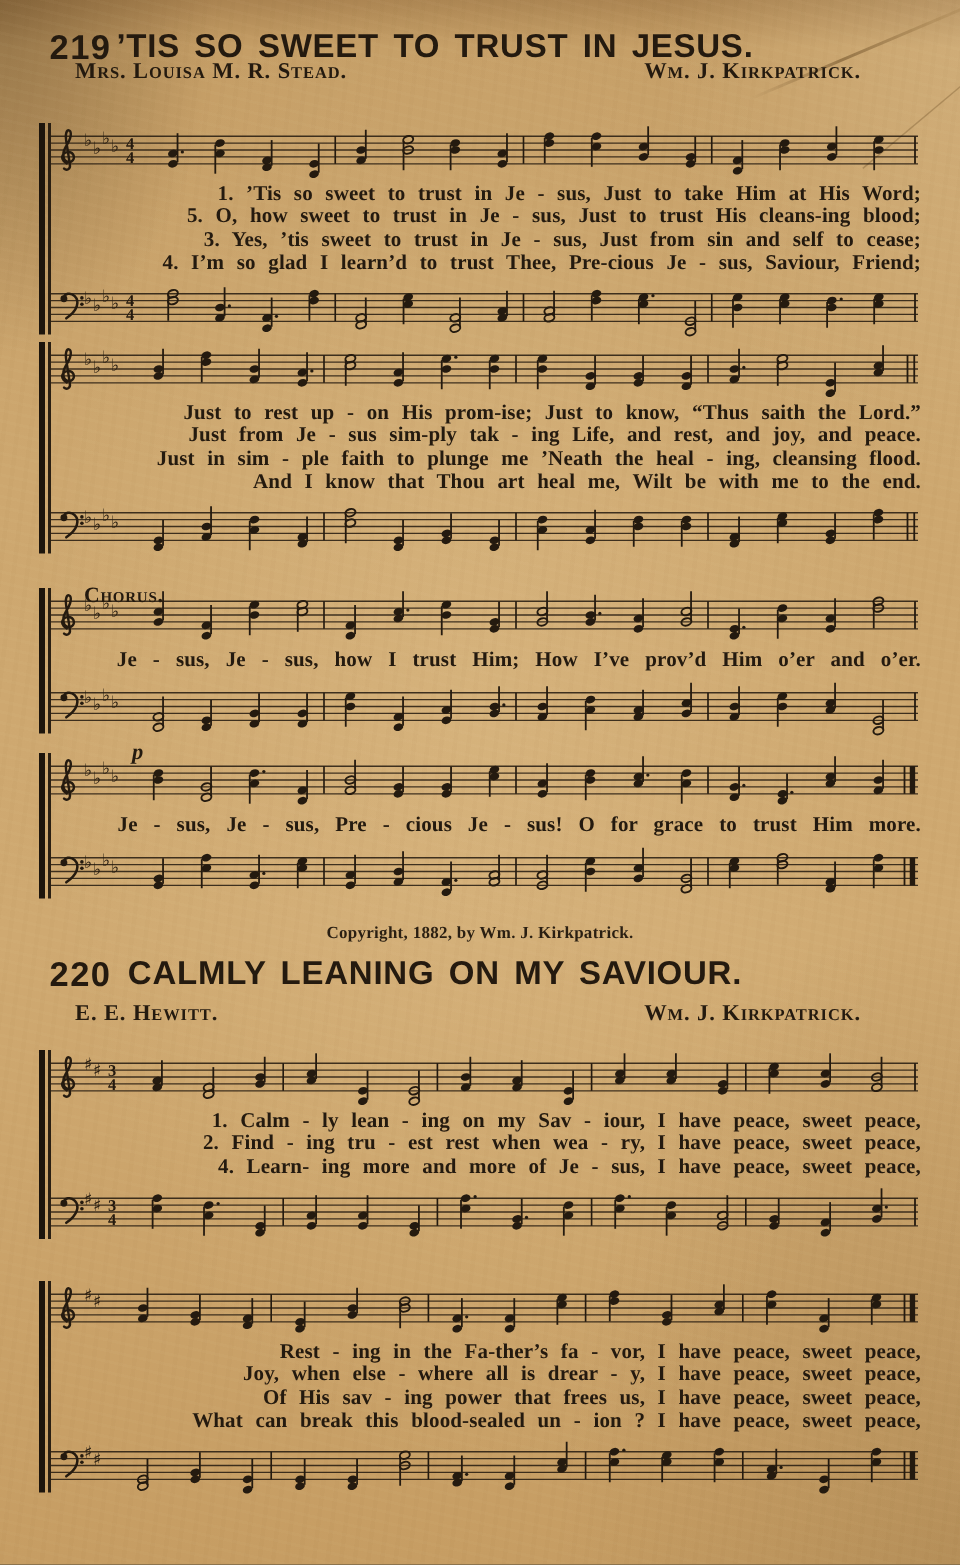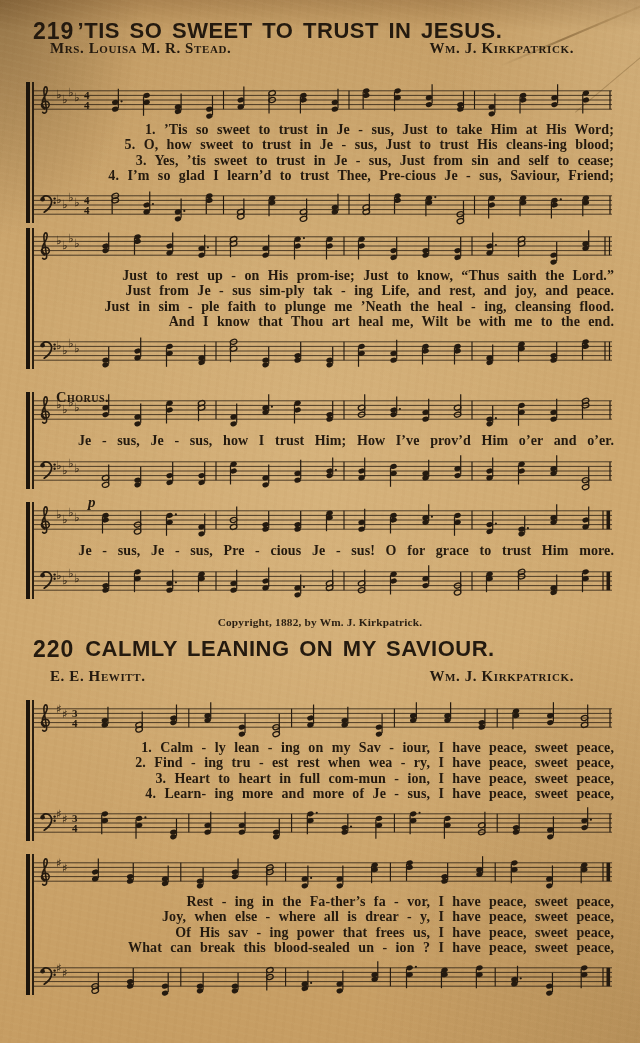--- a/index.html
+++ b/index.html
@@ -754,21 +754,20 @@
           <line x1="525.4133333333333" y1="25.599999999999998" x2="525.4133333333333" y2="6.199999999999999" stroke="#241a0f" stroke-width="1.2"></line>
           <ellipse cx="556.5799999999999" cy="22" rx="3.4" ry="2.4" transform="rotate(-18 556.5799999999999 22)" fill="none" stroke="#241a0f" stroke-width="1.3"></ellipse>
           <ellipse cx="556.5799999999999" cy="28.9" rx="3.4" ry="2.4" transform="rotate(-18 556.5799999999999 28.9)" fill="none" stroke="#241a0f" stroke-width="1.3"></ellipse>
           <line x1="559.68" y1="27.9" x2="559.68" y2="8.5" stroke="#241a0f" stroke-width="1.2"></line>
           <line x1="582" y1="12.8" x2="582" y2="31.2" stroke="#241a0f" stroke-width="1.2"></line>
         </svg>
       </div>
     <div class="lyrics">
       <div class="ln">1. Calm - ly lean - ing on my Sav - iour, I have peace, sweet peace,</div>
       <div class="ln">2. Find - ing tru - est rest when wea - ry, I have peace, sweet peace,</div>
-      <div class="ln">3. Heart to heart in full com-mun - ion, I have peace, sweet peace,</div>
       <div class="ln">4. Learn- ing more and more of Je - sus, I have peace, sweet peace,</div>
     </div>
     <div class="staff">
         <svg width="586" height="44" viewBox="0 0 586 44" xmlns="http://www.w3.org/2000/svg">
           <line x1="6" y1="12.8" x2="584" y2="12.8" stroke="#241a0f" stroke-width="0.9" opacity="0.85"></line>
           <line x1="6" y1="17.4" x2="584" y2="17.4" stroke="#241a0f" stroke-width="0.9" opacity="0.85"></line>
           <line x1="6" y1="22" x2="584" y2="22" stroke="#241a0f" stroke-width="0.9" opacity="0.85"></line>
           <line x1="6" y1="26.6" x2="584" y2="26.6" stroke="#241a0f" stroke-width="0.9" opacity="0.85"></line>
           <line x1="6" y1="31.2" x2="584" y2="31.2" stroke="#241a0f" stroke-width="0.9" opacity="0.85"></line>
           <g transform="translate(12,22)">

